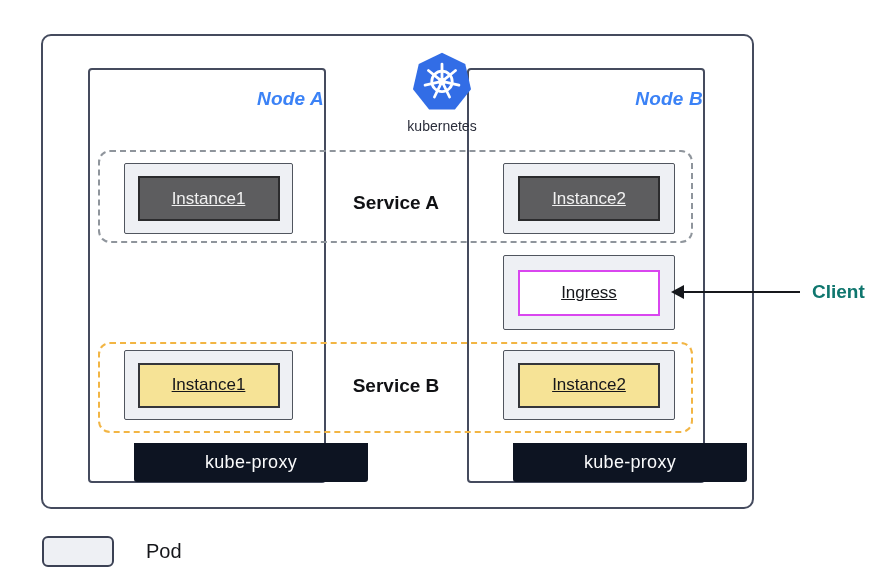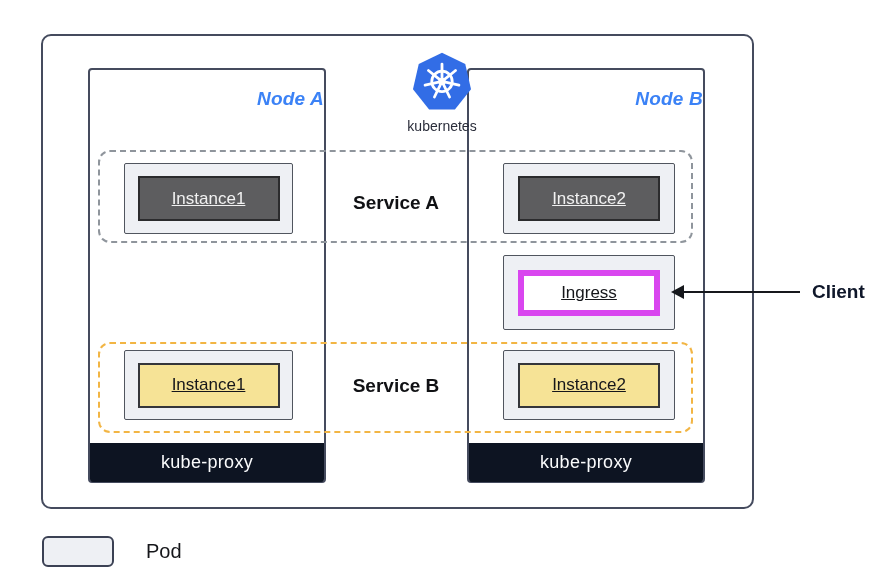--- a/index.html
+++ b/index.html
@@ -61,40 +61,40 @@
   .pod-sb-a { left: 124px; top: 350px; width: 169px; height: 70px; }
   .pod-sb-b { left: 503px; top: 350px; width: 172px; height: 70px; }
 
   .instance {
     width: 142px; height: 45px; display: flex; align-items: center; justify-content: center;
     font-size: 17px;
     text-decoration: underline;
   }
   .instance-dark { background: #5d5d5f; border: 2px solid #2b2b2d; color: #f1f1f1; }
   .instance-yellow { background: #f6e396; border: 2px solid #35363a; color: #15161a; }
-  .ingress-box { background: #ffffff; border: 6px solid #d946ef; color: #15161a; width: 142px; height: 46px; }
+  .ingress-box { background: #ffffff; border: 2px solid #d946ef; color: #15161a; width: 142px; height: 46px; }
 
   
   .kube-proxy {
     top: 443px; width: 234px; height: 39px; background: #0d1422;
     color: #fafbfc; font-size: 18px; letter-spacing: 0.3px;
     display: flex; align-items: center; justify-content: center;
-    border-radius: 0 0 3px 3px; z-index: 4;
+    border-radius: 0 0 3px 3px; z-index: 4; margin-left: 44px;
   }
   .kube-proxy-a { left: 90px; }
   .kube-proxy-b { left: 469px; }
 
   
   .arrow-line { left: 681px; top: 291px; width: 119px; height: 2px; background: #16181c; z-index: 6; }
   .arrow-head {
     left: 671px; top: 285px; width: 0; height: 0; z-index: 6;
     border-top: 7px solid transparent; border-bottom: 7px solid transparent;
     border-right: 13px solid #16181c;
   }
-  .client-label { left: 812px; top: 281px; font-weight: bold; font-size: 19px; color: #0f172a; z-index: 6; }
+  .client-label { left: 812px; top: 281px; font-weight: bold; font-size: 19px; color: #0f766e; z-index: 6; }
 
   
   .legend-swatch {
     left: 42px; top: 536px; width: 72px; height: 31px;
     background: #eef0f4; border: 2px solid #3b4154; border-radius: 6px; z-index: 2;
   }
   .legend-label { left: 146px; top: 540px; font-size: 20px; color: #15161a; z-index: 2; }
 
   
   .watermark { right: 3px; top: 551px; font-size: 15px; color: #c7c9cc; z-index: 2; letter-spacing: 0.5px; }

